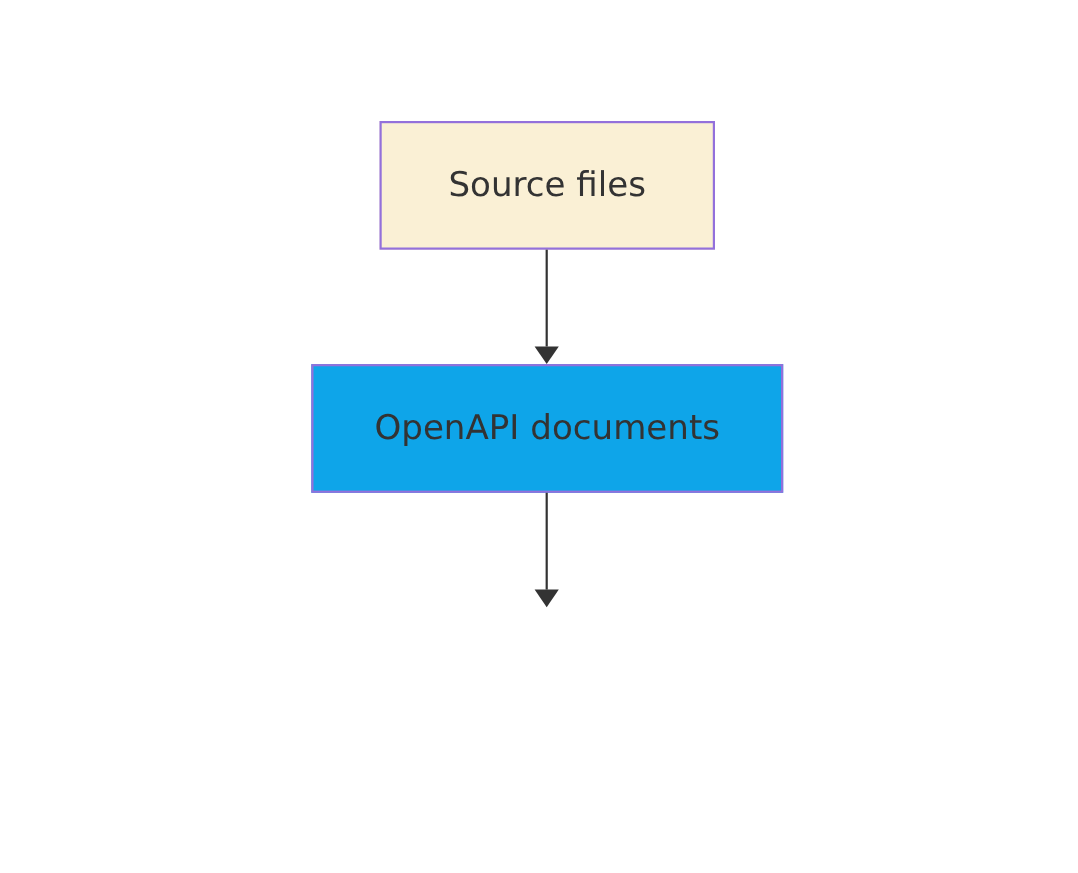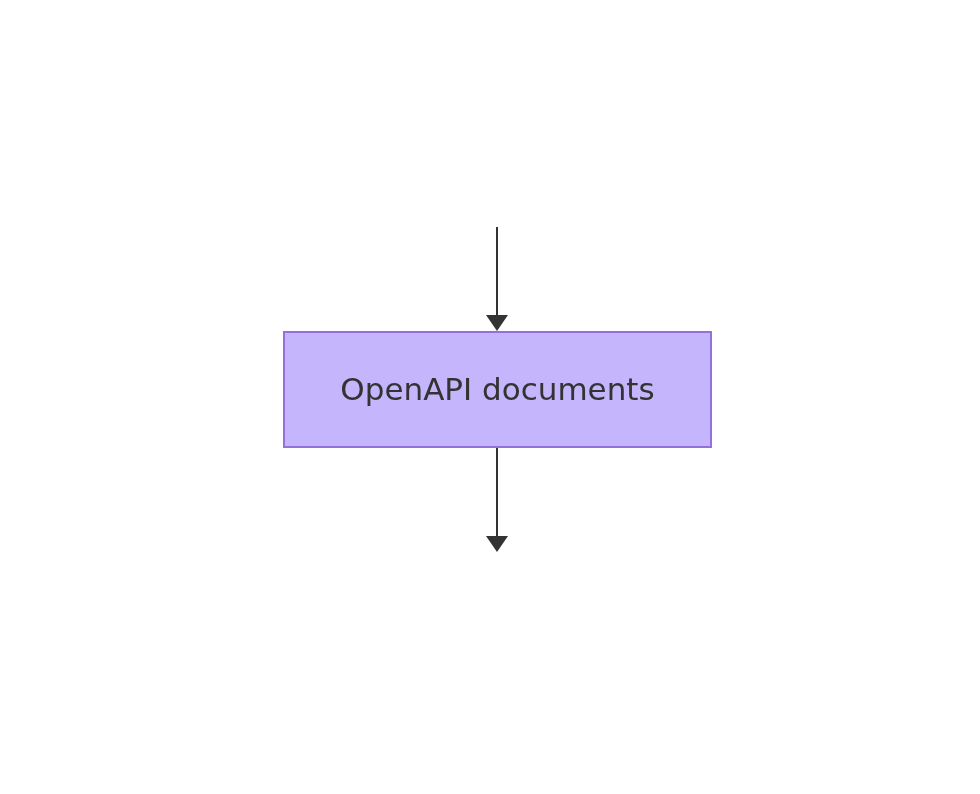--- a/index.html
+++ b/index.html
@@ -53,27 +53,30 @@
     border-left: 11px solid transparent;
     border-right: 11px solid transparent;
     border-top: 16px solid #333333;
   }
 </style>
 </head>
 <body>
 
 <div class="canvas">
 
+  <div class="node node-1" style="background-color: rgb(250, 240, 213); border-color: rgb(147, 112, 219); color: rgb(51, 51, 51);">
+    <span class="node-label">Source files</span>
+  </div>
 
   <div class="edge edge-1">
     <div class="edge-line" style="background-color: rgb(51, 51, 51);"></div>
     <div class="edge-head" style="border-top-color: rgb(51, 51, 51);"></div>
   </div>
 
-  <div class="node node-2" style="background-color: #c4b5fd; border-color: rgb(147, 112, 219); color: rgb(51, 51, 51);">
+  <div class="node node-2" style="background-color: #0ea5e9; border-color: rgb(147, 112, 219); color: rgb(51, 51, 51);">
     <span class="node-label">OpenAPI documents</span>
   </div>
 
   <div class="edge edge-2">
     <div class="edge-line" style="background-color: rgb(51, 51, 51);"></div>
     <div class="edge-head" style="border-top-color: rgb(51, 51, 51);"></div>
   </div>
 
 
 </div>

